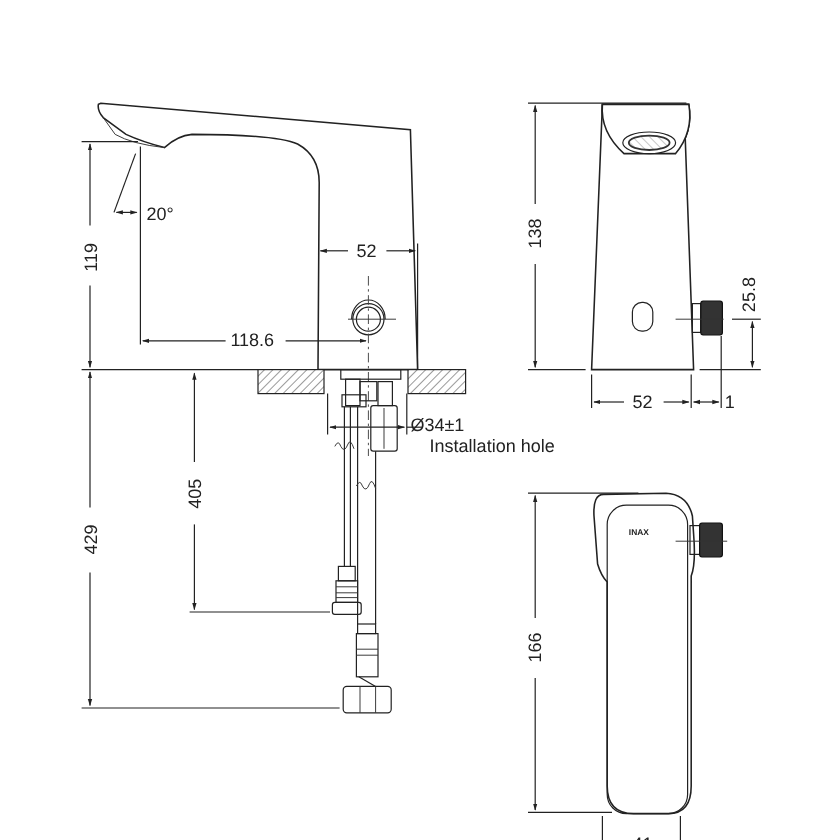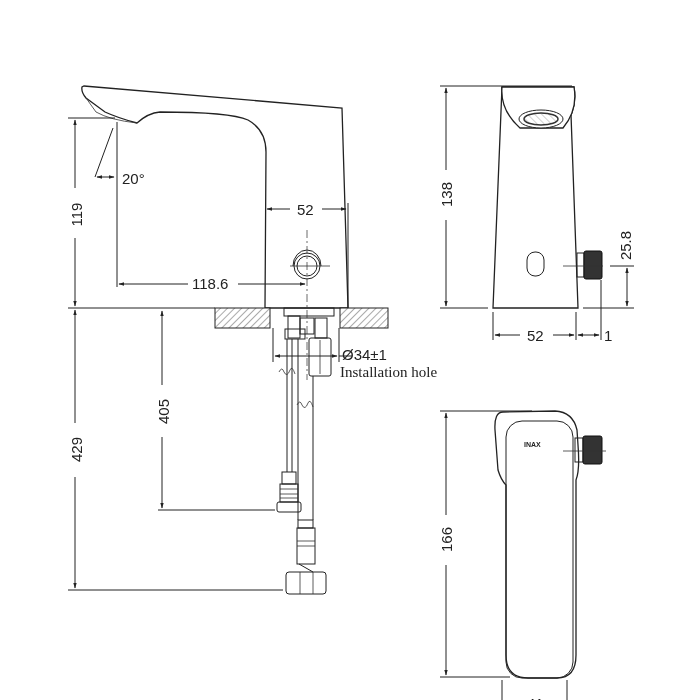--- a/index.html
+++ b/index.html
@@ -152,21 +152,21 @@
     <line class="ln" x1="504" y1="663" x2="522" y2="663" marker-start="url(#arr)"></line>
     <line class="ln" x1="546" y1="663" x2="565" y2="663" marker-end="url(#arr)"></line>
   </g>
 </svg>
 
 <span class="lbl" style="left:122px;top:131px;">20°</span>
 <span class="lbl vert" style="left:62px;top:167px;width:28px;text-align:center;">119</span>
 <span class="lbl" style="left:297px;top:162px;">52</span>
 <span class="lbl" style="left:192px;top:236px;">118.6</span>
 <span class="lbl" style="left:342px;top:307px;">Ø34±1</span>
-<span class="lbl" style="left:340px;top:325px;font-family:Liberation Serif, serif;">Installation hole</span>
+<span class="lbl" style="left:358px;top:325px;">Installation hole</span>
 <span class="lbl vert" style="left:149px;top:364px;width:28px;text-align:center;">405</span>
 <span class="lbl vert" style="left:62px;top:402px;width:28px;text-align:center;">429</span>
 
 <span class="lbl vert" style="left:432px;top:147px;width:28px;text-align:center;">138</span>
 <span class="lbl vert" style="left:607px;top:198px;width:36px;text-align:center;">25.8</span>
 <span class="lbl" style="left:527px;top:288px;">52</span>
 <span class="lbl" style="left:604px;top:288px;">1</span>
 
 <span style="position:absolute;left:524px;top:401px;font-family:'Liberation Sans',sans-serif;font-size:7px;font-weight:bold;color:#222;">INAX</span>
 <span class="lbl vert" style="left:432px;top:492px;width:28px;text-align:center;">166</span>

